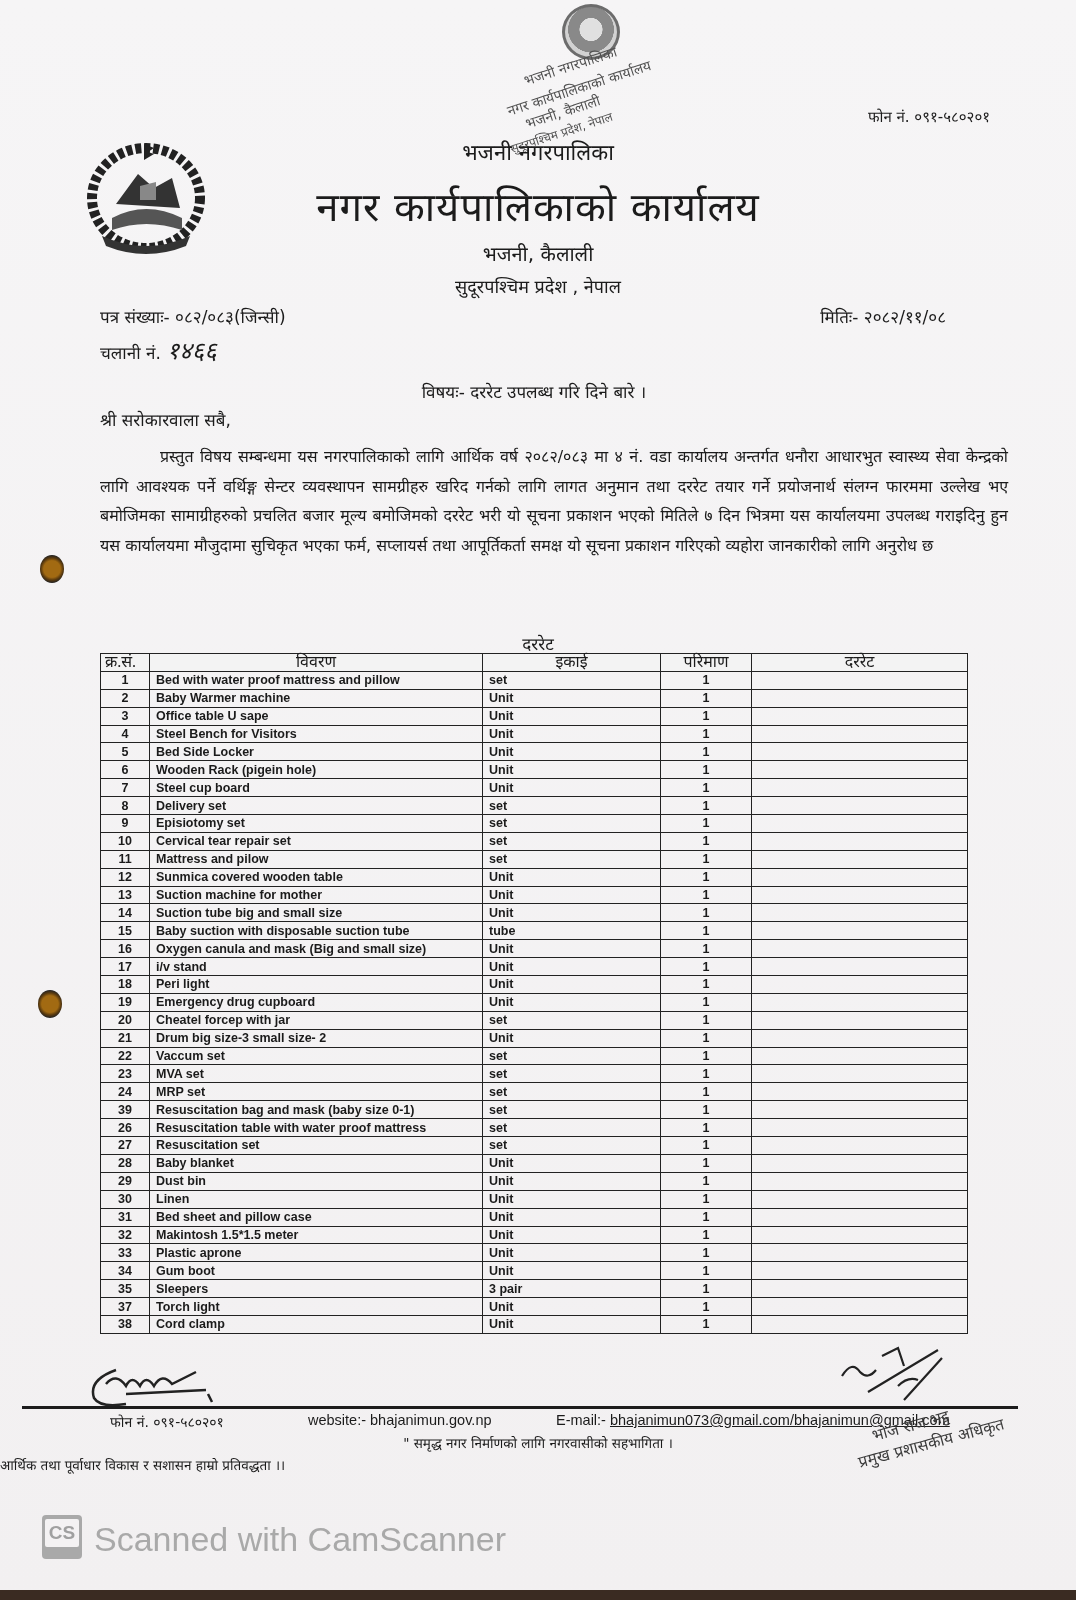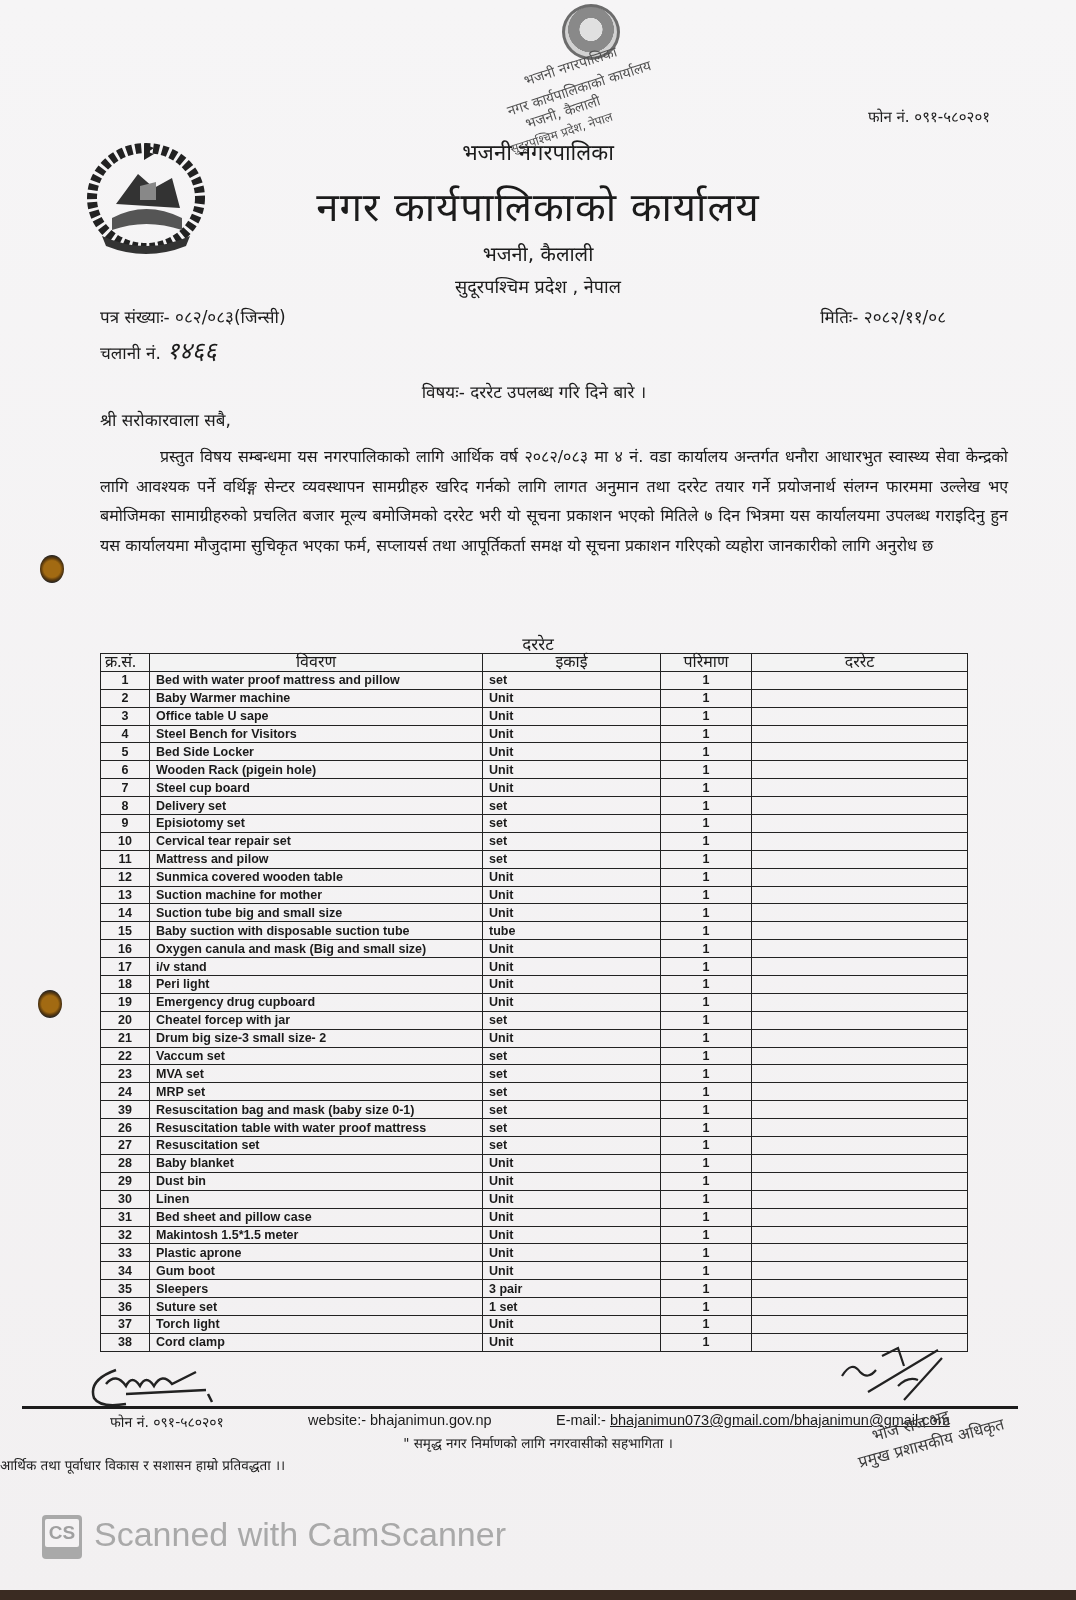--- a/index.html
+++ b/index.html
@@ -60,21 +60,21 @@
   .foot-email { left: 556px; top: 1412px; font-size: 14.5px; font-family: "Liberation Sans", sans-serif; }
   .foot-email .addr { text-decoration: underline; }
   .motto1 { left: 0; width: 1076px; text-align: center; top: 1434px; font-size: 13.5px; font-family: "DejaVu Sans", sans-serif; }
   .motto2 { left: 0; width: 1076px; top: 1456px; font-size: 13.5px; font-family: "DejaVu Sans", sans-serif; }
 
   .officer { left: 850px; top: 1430px; transform: rotate(-15deg); transform-origin: left top; font-family: "DejaVu Sans", sans-serif; color: #3b3b3b; }
   .officer .name { font-size: 16px; display: block; margin-left: 20px; }
   .officer .title { font-size: 16px; display: block; }
 
   
-  .cs-mark { left: 42px; top: 1515px; display: flex; align-items: flex-start; gap: 12px; color: #a9a9a9; }
+  .cs-mark { left: 42px; top: 1515px; display: flex; align-items: flex-end; gap: 12px; color: #a9a9a9; }
   .cs-logo { width: 40px; height: 44px; border-radius: 4px; background: #a9a9a9; position: relative; }
   .cs-logo span { position: absolute; left: 3px; top: 4px; width: 34px; height: 28px; background: #f4f2f3; border-radius: 2px; color: #a0a0a0; font: bold 19px "Liberation Sans", sans-serif; text-align: center; line-height: 28px; }
   .cs-text { font-size: 34px; font-family: "Liberation Sans", sans-serif; }
 
   .punch { width: 24px; height: 28px; border-radius: 50%; background: radial-gradient(circle at 50% 50%, #a26a12 0 45%, #5a3a0e 60%, #222 75%); }
   .punch1 { left: 40px; top: 555px; }
   .punch2 { left: 38px; top: 990px; }
 
   .bottom-shadow { left: 0; top: 1590px; width: 1076px; height: 10px; background: #3a2b22; }
 </style>
@@ -373,27 +373,20 @@
           <td class="rate"></td>
         </tr>
         <tr>
           <td class="sn">35</td>
           <td class="desc">Sleepers</td>
           <td class="unit">3 pair</td>
           <td class="qty">1</td>
           <td class="rate"></td>
         </tr>
         <tr>
-          <td class="sn">36</td>
-          <td class="desc">Suture set</td>
-          <td class="unit">1 set</td>
-          <td class="qty">1</td>
-          <td class="rate"></td>
-        </tr>
-        <tr>
           <td class="sn">37</td>
           <td class="desc">Torch light</td>
           <td class="unit">Unit</td>
           <td class="qty">1</td>
           <td class="rate"></td>
         </tr>
         <tr>
           <td class="sn">38</td>
           <td class="desc">Cord clamp</td>
           <td class="unit">Unit</td>

